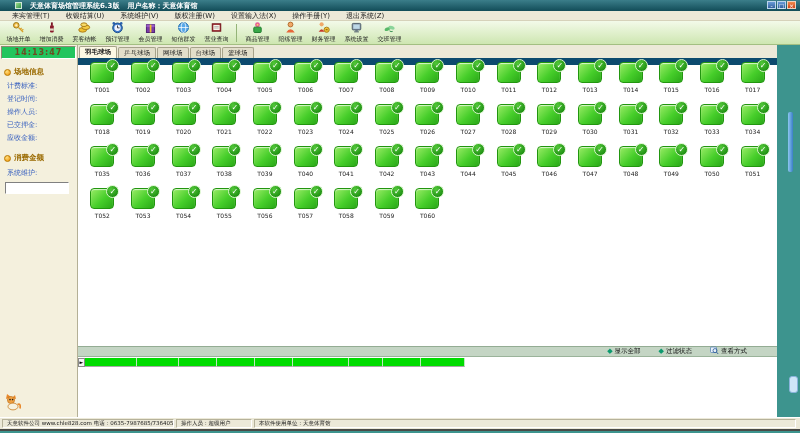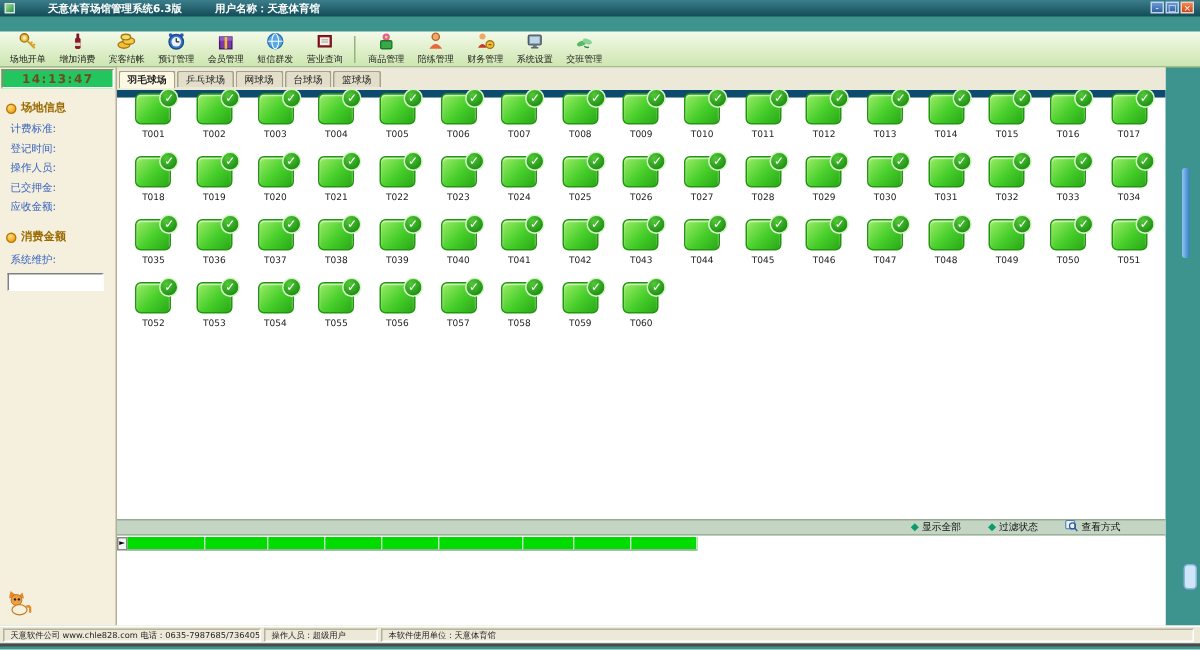--- a/index.html
+++ b/index.html
@@ -1,21 +1,21 @@
 <!DOCTYPE html>
 <html><head>
 <meta charset="utf-8">
 <style>
   * { box-sizing: border-box; margin:0; padding:0; }
   body { font-family:"DejaVu Sans",sans-serif; }
   #desktop { position:relative; width:800px; height:433px; background:#3d948e; overflow:hidden; }
 
   
   #titlebar { position:absolute; left:0; top:0; width:800px; height:11px;
-    background:linear-gradient(#3b7e8a,#124c58); display:flex; align-items:center; gap:22px; padding-left:3px; }
+    background:linear-gradient(#3b7e8a,#124c58); display:flex; align-items:center; gap:8px; padding-left:15px; }
   #app-icon { width:7px; height:7px; background:linear-gradient(135deg,#9fe08a,#2e8f4a); border:1px solid #cfe8d8; }
   .title-text { font-size:7px; color:#fff; font-weight:bold; white-space:nowrap; }
   #win-buttons { position:absolute; right:4px; top:1px; display:flex; gap:1px; }
   .winbtn { width:9px; height:8px; font-size:6px; line-height:7px; text-align:center; color:#fff;
     border:1px solid #bcd4ec; }
   .winbtn.min,.winbtn.max { background:linear-gradient(#6a9ad8,#33619e); }
   .winbtn.close { background:linear-gradient(#f08a4e,#cf4418); border-color:#f0d0bc; }
 
   
   #menubar { position:absolute; left:0; top:11px; width:800px; height:10px; background:#ece9d8;
@@ -42,21 +42,21 @@
     background:radial-gradient(circle at 35% 30%,#ffe080,#f09000); }
   .sfield { margin-left:7px; height:13px; line-height:13px; font-size:7px; color:#3a62c0; white-space:nowrap; }
   .svalue { color:#1a1a9e; font-weight:bold; margin-left:3px; }
   #quick-search-input { display:block; width:64px; height:12px; margin:2px 0 0 5px;
     border:1px solid; border-color:#808080 #ffffff #ffffff #808080; background:#fff; font-size:7px; }
   #mascot { position:absolute; left:5px; bottom:2px; }
 
   
   #main { position:absolute; left:78px; top:45px; width:699px; height:372px; background:#ffffff; }
   #tabs { position:absolute; left:0; top:0; width:699px; height:20px; background:#ece9d8;
-    border-bottom:5px solid #0c4a6e; display:flex; align-items:center; padding-left:1px; }
+    border-bottom:7px solid #0c4a6e; display:flex; align-items:flex-end; padding-left:1px; }
   .tab { height:11px; line-height:10px; font-size:6.5px; padding:0 5px; margin-right:1px;
     border:1px solid #a6a28a; border-bottom:none; background:#e2deca; color:#222;
     border-radius:2px 2px 0 0; white-space:nowrap; }
   .tab.active { background:#fcf8e4; font-weight:bold; position:relative; height:12px; }
 
   #court-grid { position:absolute; left:0; top:12px; width:699px; height:289px; overflow:hidden;
     display:grid; grid-template-columns:repeat(17,1fr); grid-auto-rows:42px; padding:5px 4px 0; justify-items:center; }
   .court { display:flex; flex-direction:column; align-items:center; }
   .sq { width:24px; height:21px; border-radius:4px; position:relative;
     background:linear-gradient(135deg,#9aec66 0%,#46ce2a 55%,#2aa818 100%);
@@ -108,20 +108,29 @@
     <span id="app-icon"></span>
     <span class="title-text">天意体育场馆管理系统6.3版</span>
     <span class="title-text">用户名称：天意体育馆</span>
     <span id="win-buttons">
       <span class="winbtn min">-</span>
       <span class="winbtn max">□</span>
       <span class="winbtn close">×</span>
     </span>
   </div>
 
+  <div id="menubar">
+      <span class="menu-item">来宾管理(T)</span>
+      <span class="menu-item">收银结算(U)</span>
+      <span class="menu-item">系统维护(V)</span>
+      <span class="menu-item">版权注册(W)</span>
+      <span class="menu-item">设置输入法(X)</span>
+      <span class="menu-item">操作手册(Y)</span>
+      <span class="menu-item">退出系统(Z)</span>
+    </div>
 
   <div id="toolbar">
       <div class="tbtn">
       <span class="tbicon">
           <svg width="13" height="13" viewBox="0 0 14 14">
             <circle cx="4.6" cy="4.6" r="3" fill="#f2c04a" stroke="#9a7210"></circle>
             <circle cx="4.6" cy="4.6" r="1.2" fill="#fdf3d0"></circle>
             <path d="M7 7 L12 12 M10.4 10.4 l1.8 -1.4 M8.8 8.8 l1.6 -1.2" stroke="#d8a028" stroke-width="1.4" fill="none"></path>
           </svg>
         </span>

